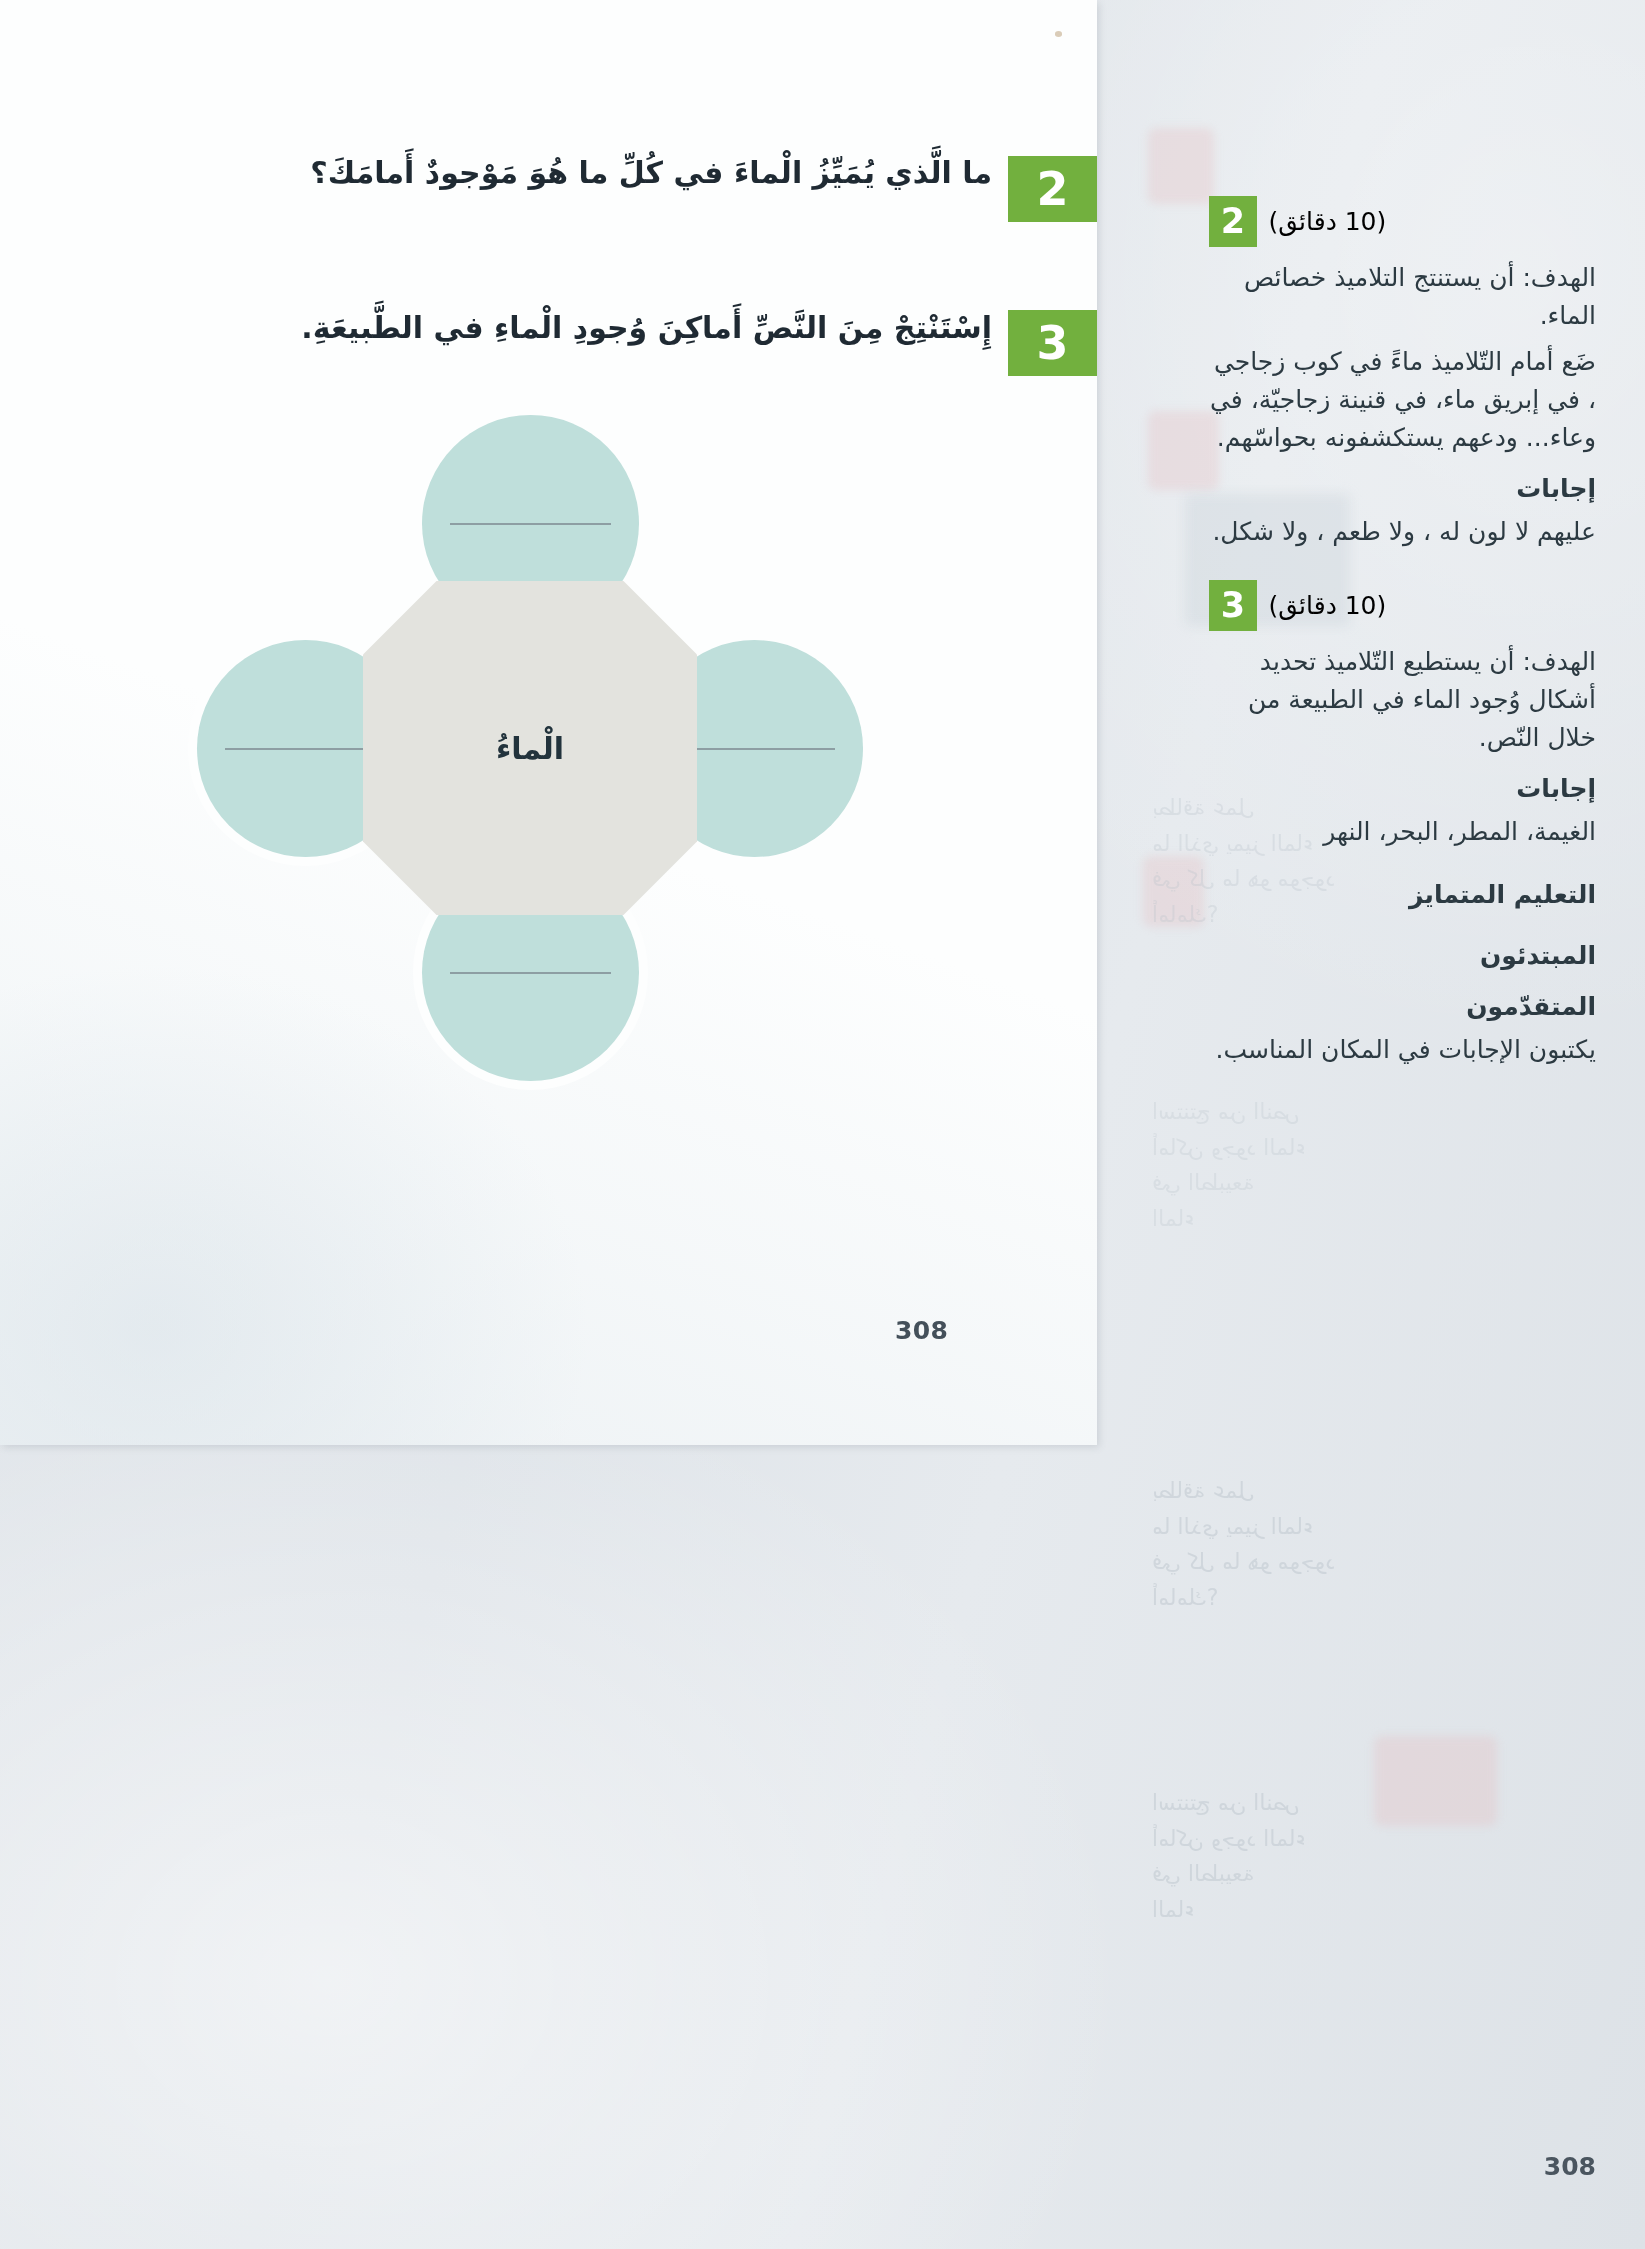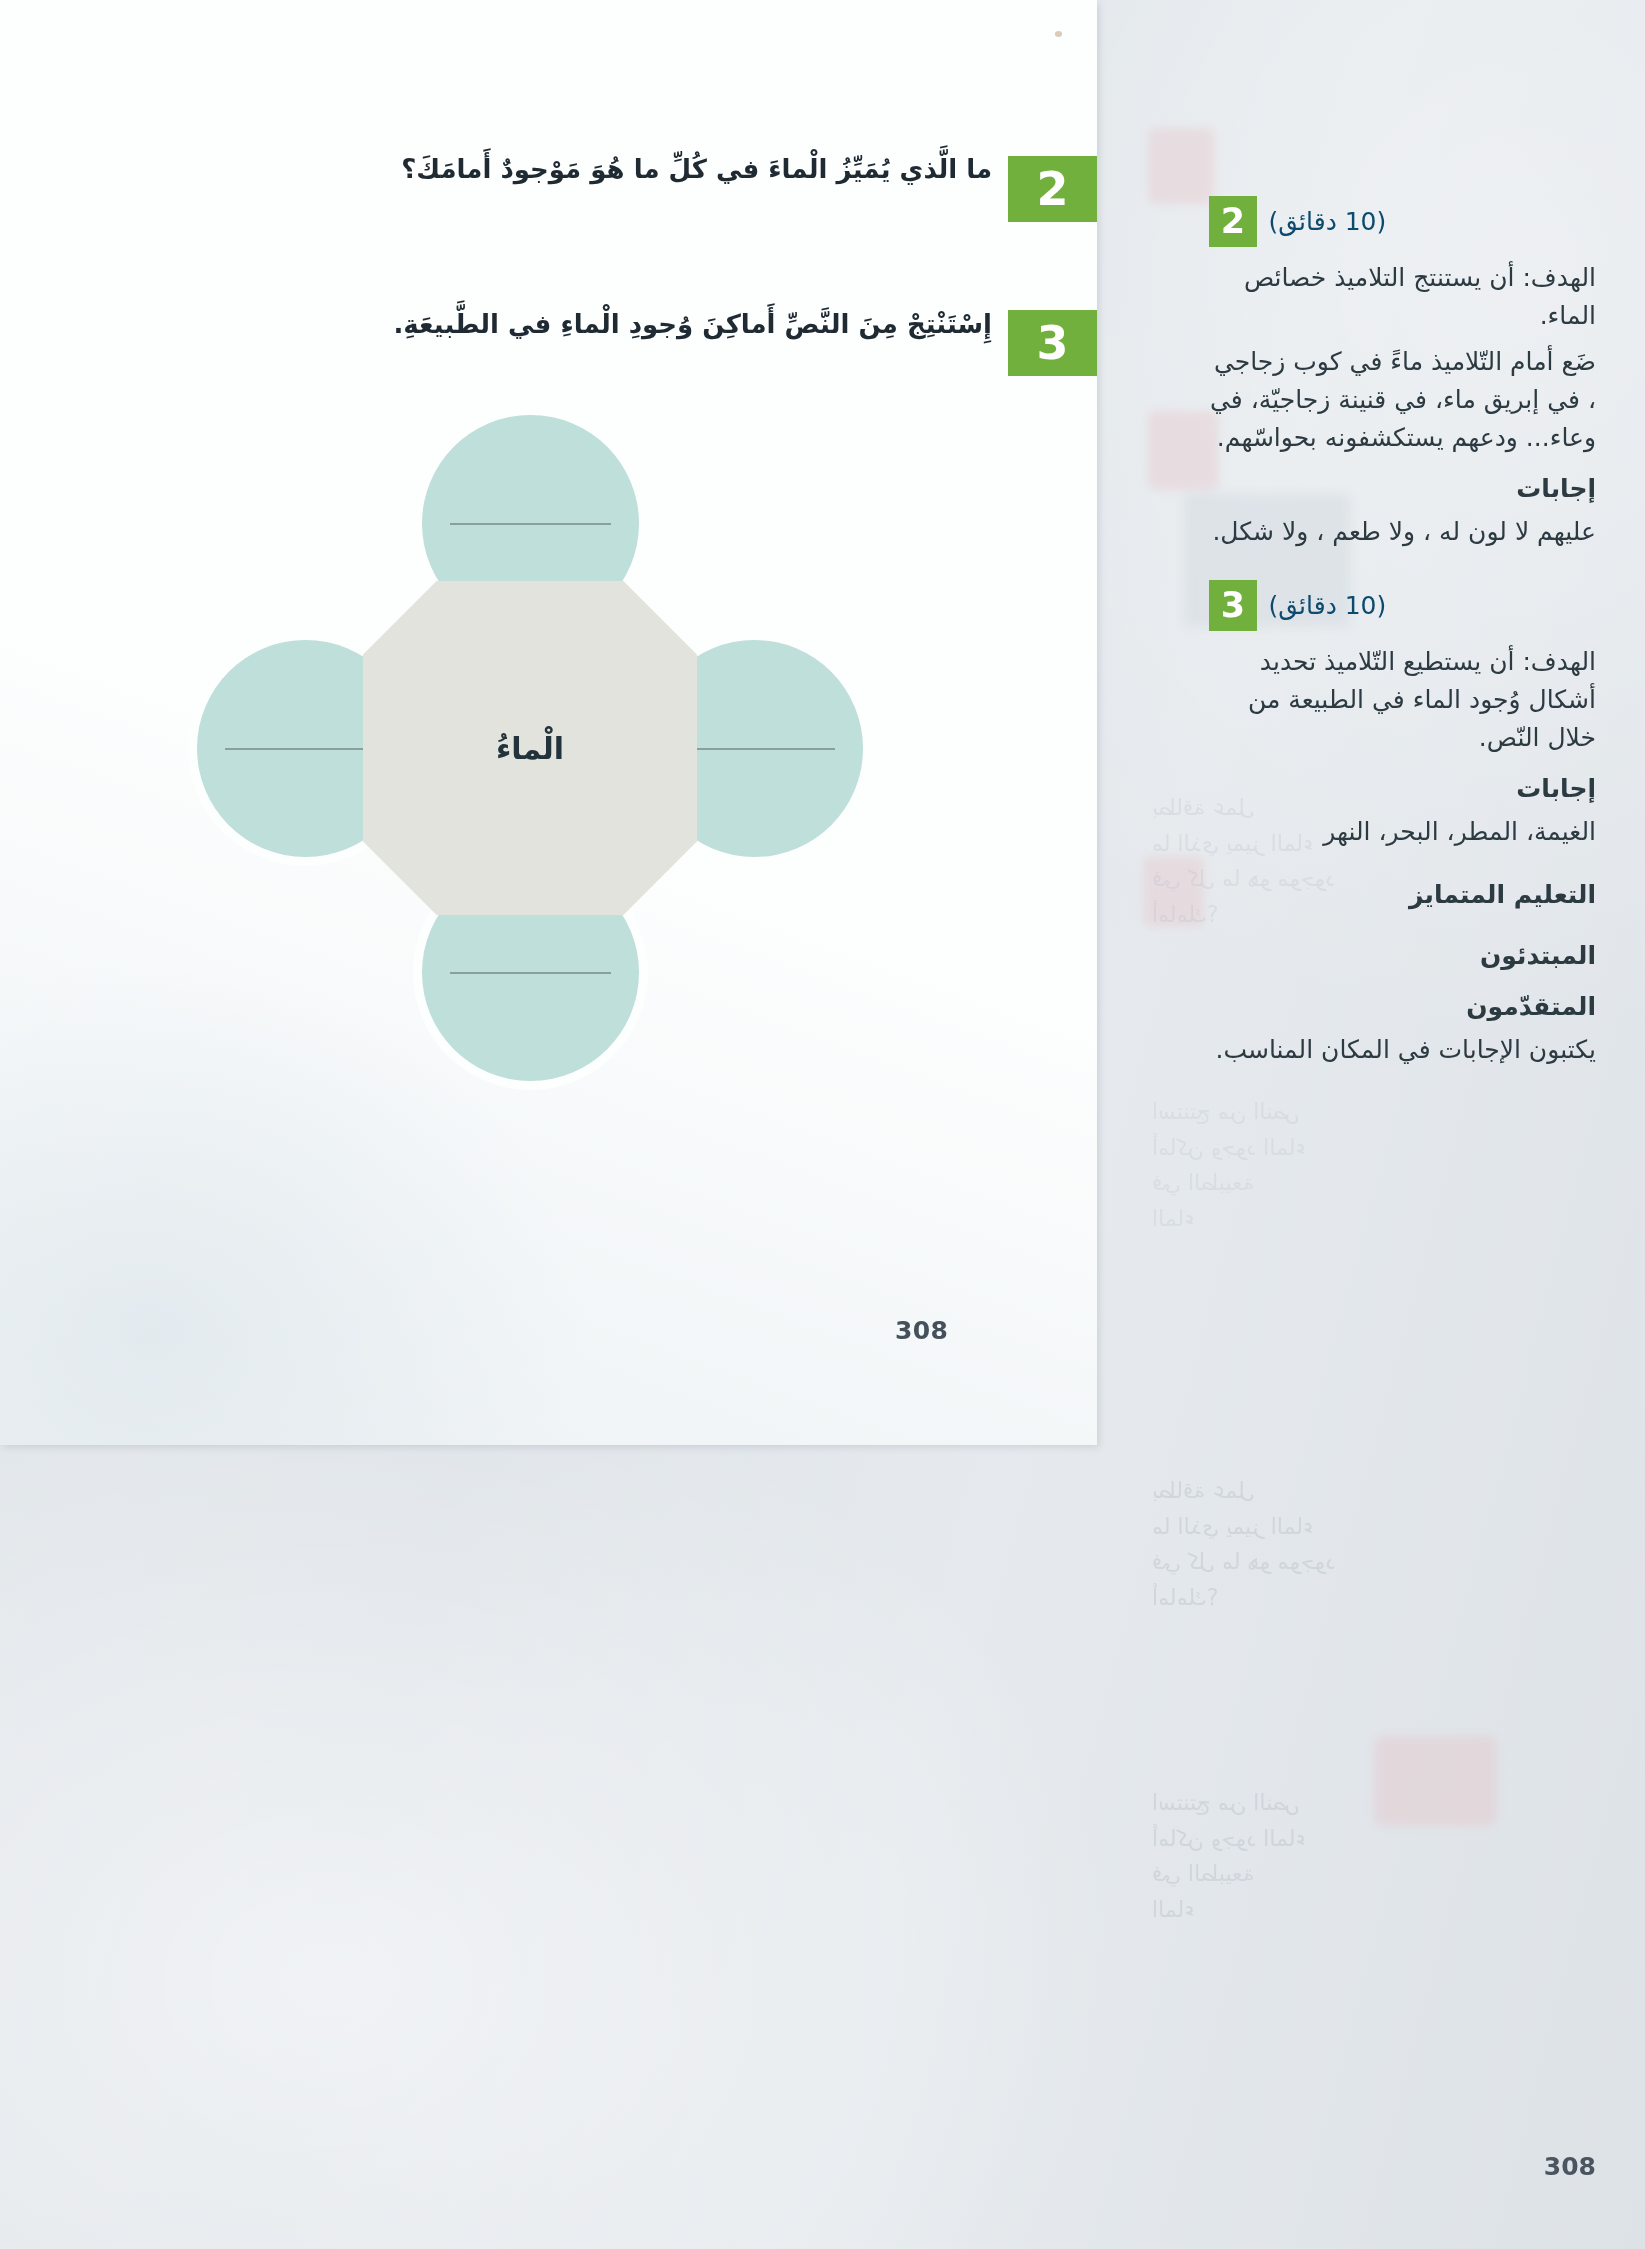--- a/index.html
+++ b/index.html
@@ -86,21 +86,21 @@
     font-weight:700;
     font-size:46px;
     line-height:66px;
     text-align:center;
     z-index:6;
   }
   .q-text {
     position:absolute;
     right:105px;
     color:#1f2a33;
-    font-size:26px;
+    font-size:30px;
     font-weight:700;
     line-height:1.45;
     text-align:right;
     direction:rtl;
     z-index:6;
   }
 
   
   #mindmap {
     position:absolute;
@@ -186,21 +186,21 @@
   .sb-badge {
     flex:0 0 auto;
     width:48px; height:51px;
     background:#72b03e;
     color:#fff;
     font-weight:700;
     font-size:35px;
     line-height:51px;
     text-align:center;
   }
-  .sb-duration { font-size:25px; color:#0c4a6e; }
+  .sb-duration { font-size:25px; color:#000000; }
   .sb-p { margin:0 0 8.2px 0; }
   .sb-bold { font-weight:700; margin:13px 0 5px 0; }
   .sb-gap { height:21.4px; }
   .sb-section-title { font-weight:700; margin:25px 0 23px 0; }
 
   #page-folio-side {
     position:absolute;
     right:49px; top:2152px;
     font-size:25px;
     font-weight:700;

